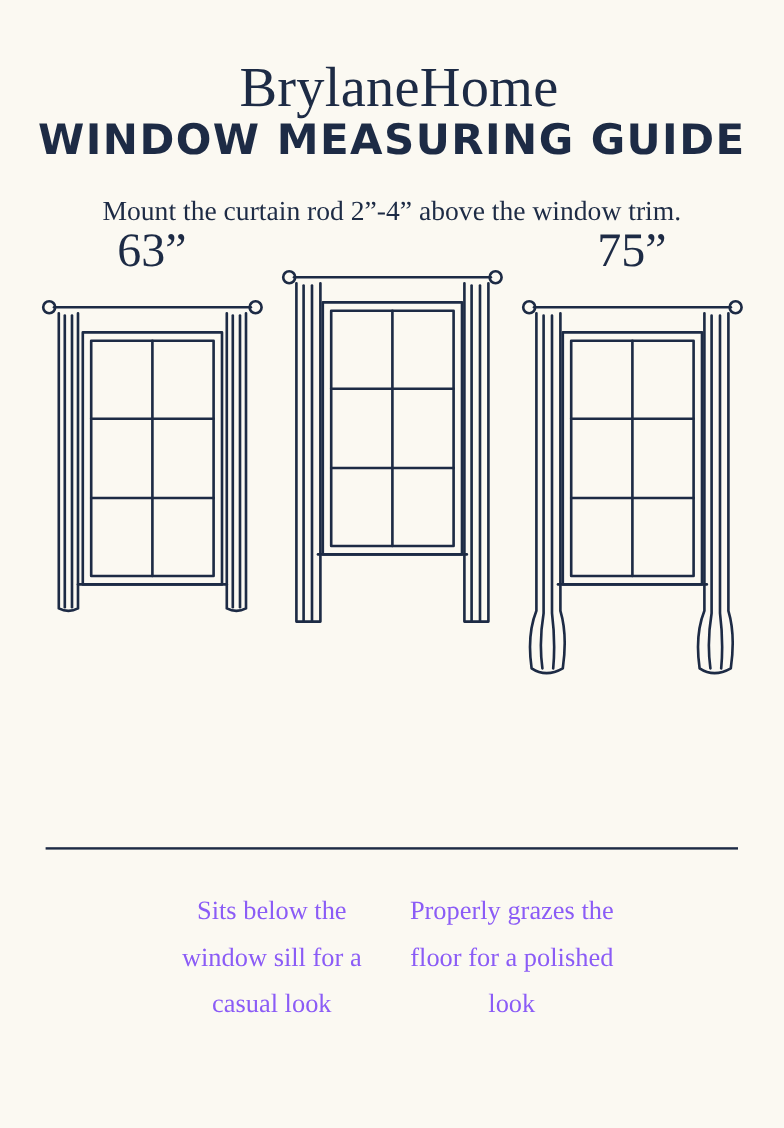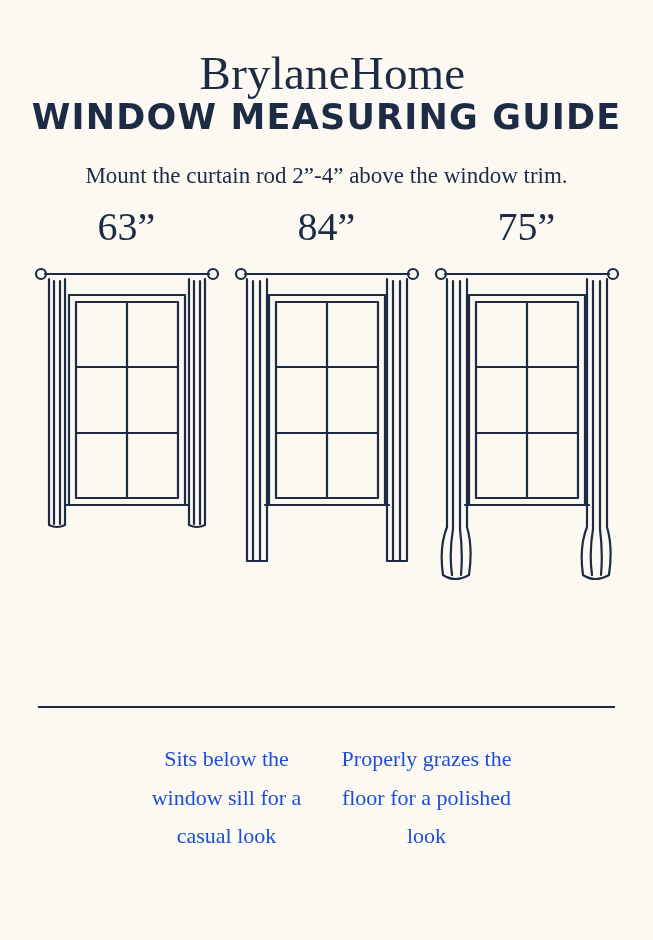--- a/index.html
+++ b/index.html
@@ -40,21 +40,20 @@
   }
   .subtitle {
     text-align: center;
     font-family: "Liberation Serif", serif;
     font-size: 23px;
     color: #1d2b45;
     margin-top: 26px;
   }
   .panels {
     position: relative;
-    margin-top: 18px;
     display: flex;
     justify-content: center;
     align-items: center;
     gap: 0px;
   }
   .panel {
     width: 200px;
     position: relative;
   }
   .size-label {
@@ -88,21 +87,21 @@
     right: 0;
     display: flex;
     justify-content: center;
   }
   .caption {
     width: 200px;
     text-align: center;
     font-family: "Liberation Serif", serif;
     font-size: 22px;
     line-height: 1.75;
-    color: #1d4ed8;
+    color: #8b5cf6;
     padding: 0 6px;
     box-sizing: border-box;
   }
 </style>
 </head>
 <body>
 
 <div class="page">
 
   <div class="brand">BrylaneHome</div>
@@ -138,21 +137,20 @@
 
             <path d="M162 22 L162 268 Q170 272 178 268 L178 22"></path>
             <line x1="167" y1="24" x2="167" y2="267"></line>
             <line x1="173" y1="24" x2="173" y2="267"></line>
           </g>
         </svg>
       </div>
     </div>
 
     <div class="panel">
-      <div class="size-label">84”</div>
       <div class="figure">
         <svg width="200" height="330" viewBox="0 0 200 330">
           <g fill="none" stroke="#1d2b45" stroke-width="2.2" stroke-linejoin="round" stroke-linecap="round">
             <line x1="18" y1="17" x2="182" y2="17"></line>
             <circle cx="14" cy="17" r="5"></circle>
             <circle cx="186" cy="17" r="5"></circle>
             <rect x="42" y="38" width="116" height="210"></rect>
             <rect x="49" y="45" width="102" height="196"></rect>
             <line x1="100" y1="45" x2="100" y2="241"></line>
             <line x1="49" y1="110" x2="151" y2="110"></line>

